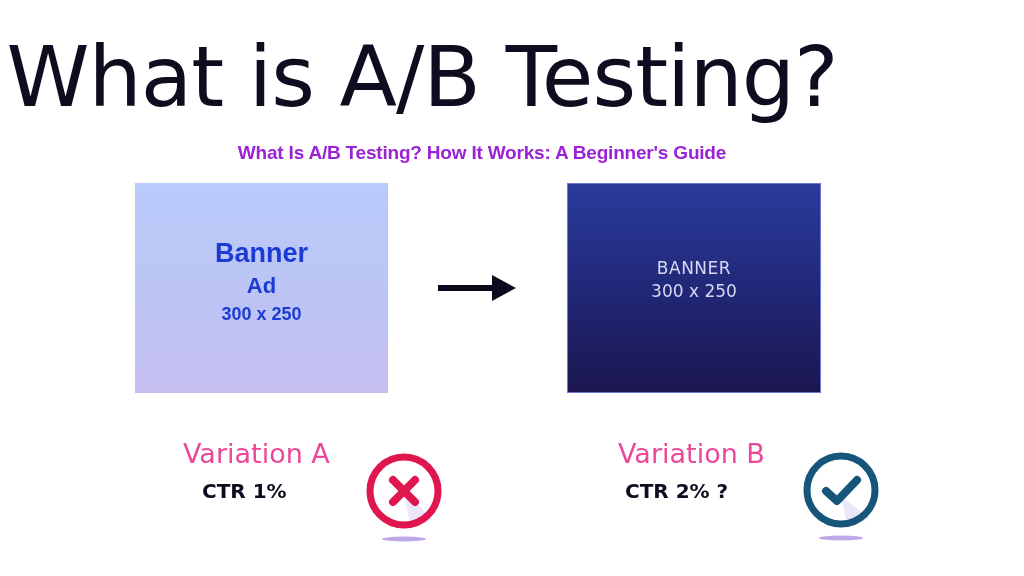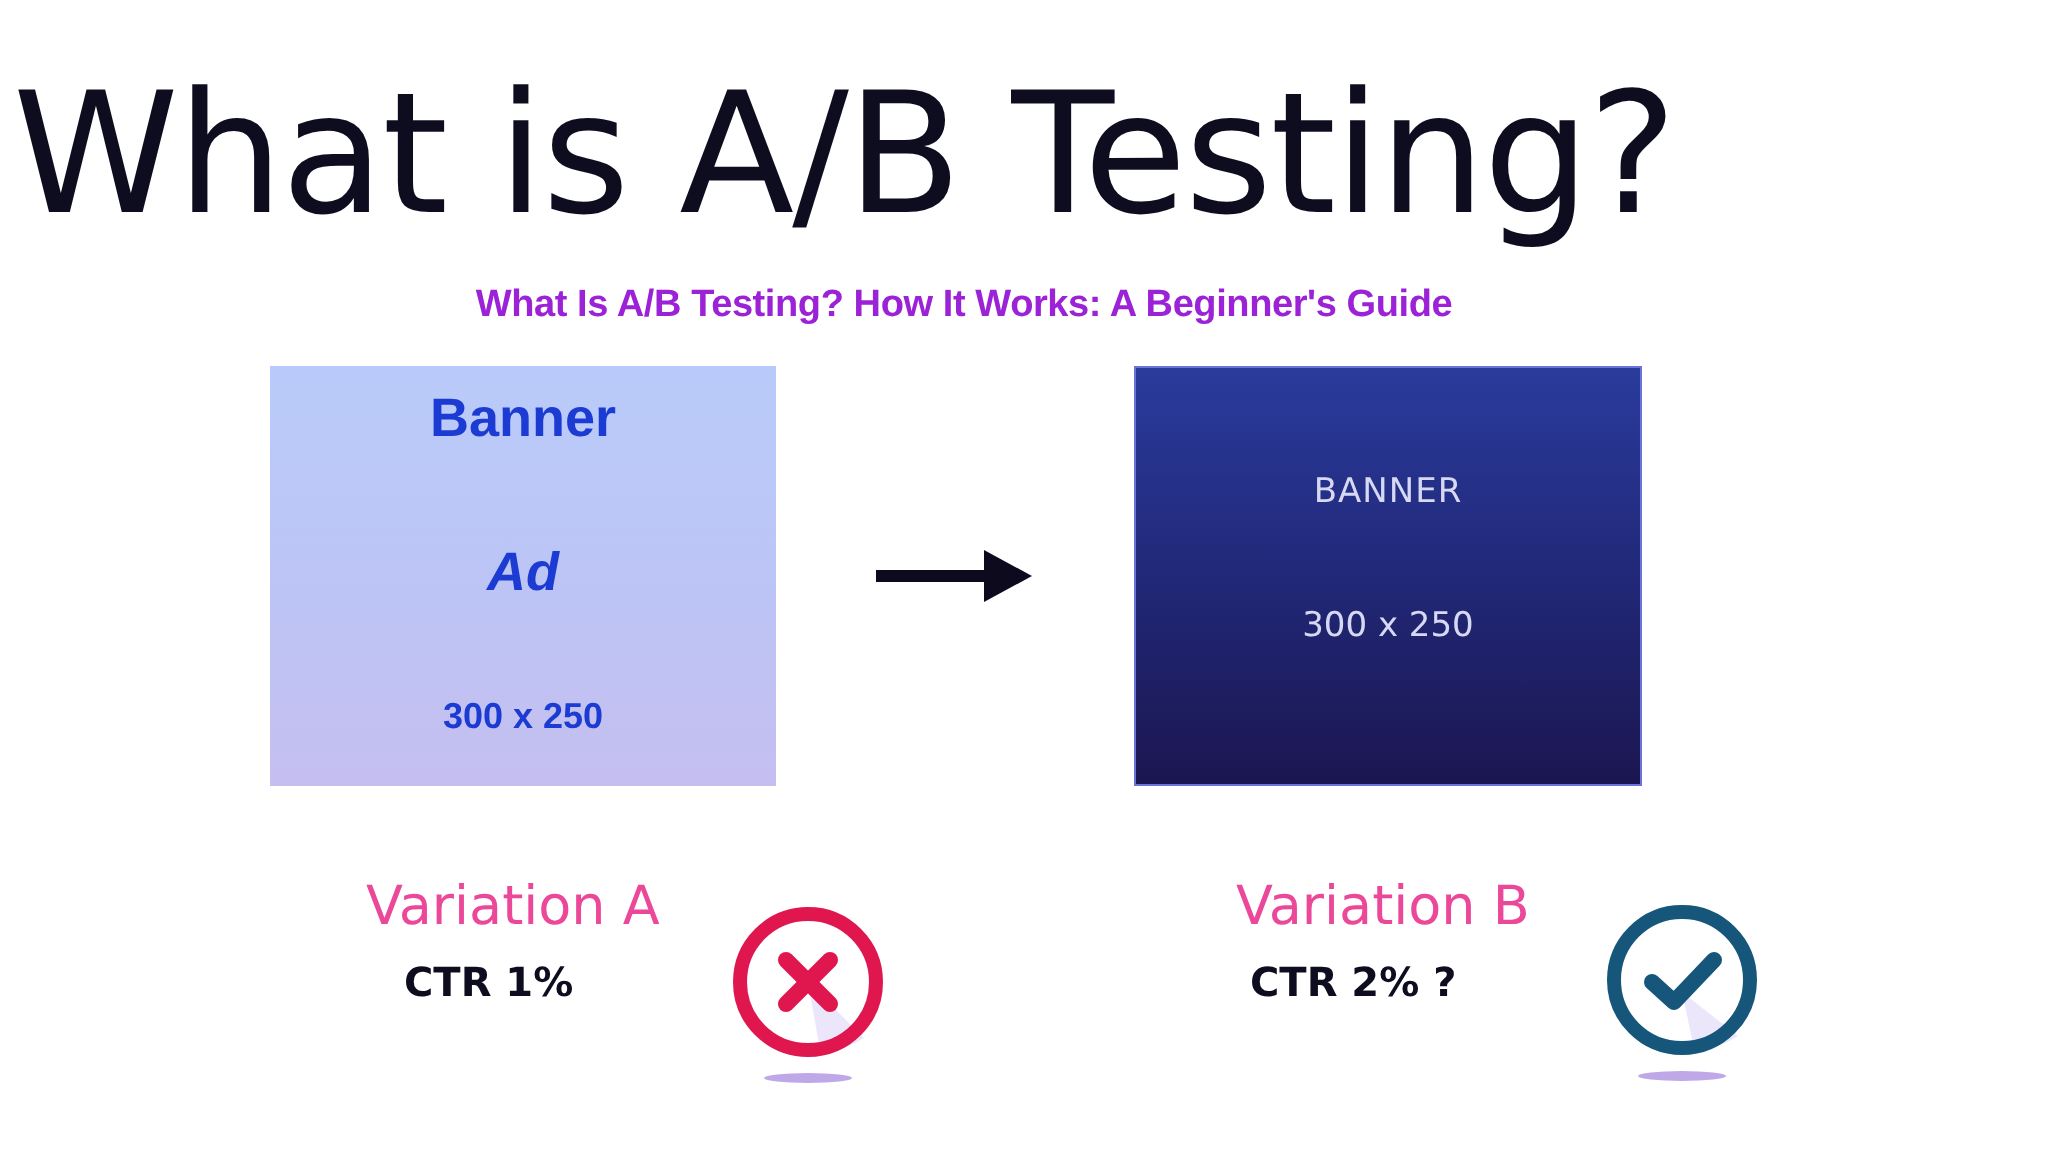--- a/index.html
+++ b/index.html
@@ -14,28 +14,27 @@
     .subtitle {
       position: absolute; left: 0; top: 142px; width: 964px; text-align: center;
       font-family: "Liberation Sans", sans-serif; font-weight: bold; font-size: 19px;
       color: #9b22d6; letter-spacing: -0.2px;
     }
 
     .banner {
       position: absolute; top: 183px; height: 210px;
       display: flex; flex-direction: column; align-items: center; justify-content: center;
       text-align: center;
-      gap: 44px;
     }
     .banner-a {
       left: 135px; width: 253px;
       background: linear-gradient(to bottom, #b9cbfa 0%, #bcc4f5 55%, #c5bff0 100%);
     }
     .banner-a .line1 { font-family: "Liberation Sans", sans-serif; font-weight: bold; font-size: 27px; color: #1c3bd2; line-height: 34px; margin-top: -14px; }
-    .banner-a .line2 { font-family: "Liberation Sans", sans-serif; font-weight: bold; font-size: 27px; color: #1c3bd2; line-height: 32px; font-style: italic; }
+    .banner-a .line2 { font-family: "Liberation Sans", sans-serif; font-weight: bold; font-size: 22px; color: #1c3bd2; line-height: 32px; }
     .banner-a .line3 { font-family: "Liberation Sans", sans-serif; font-weight: bold; font-size: 18px; color: #1c3bd2; line-height: 24px; }
 
     .banner-b {
       left: 567px; width: 254px;
       background: linear-gradient(to bottom, #2a3b9c 0%, #222a7c 45%, #1b1650 100%);
       border: 1px solid #6d74d8;
     }
     .banner-b .line1, .banner-b .line2 {
       font-family: "DejaVu Sans", sans-serif; font-size: 17px; color: #d6d8f4; line-height: 23px;
     }

